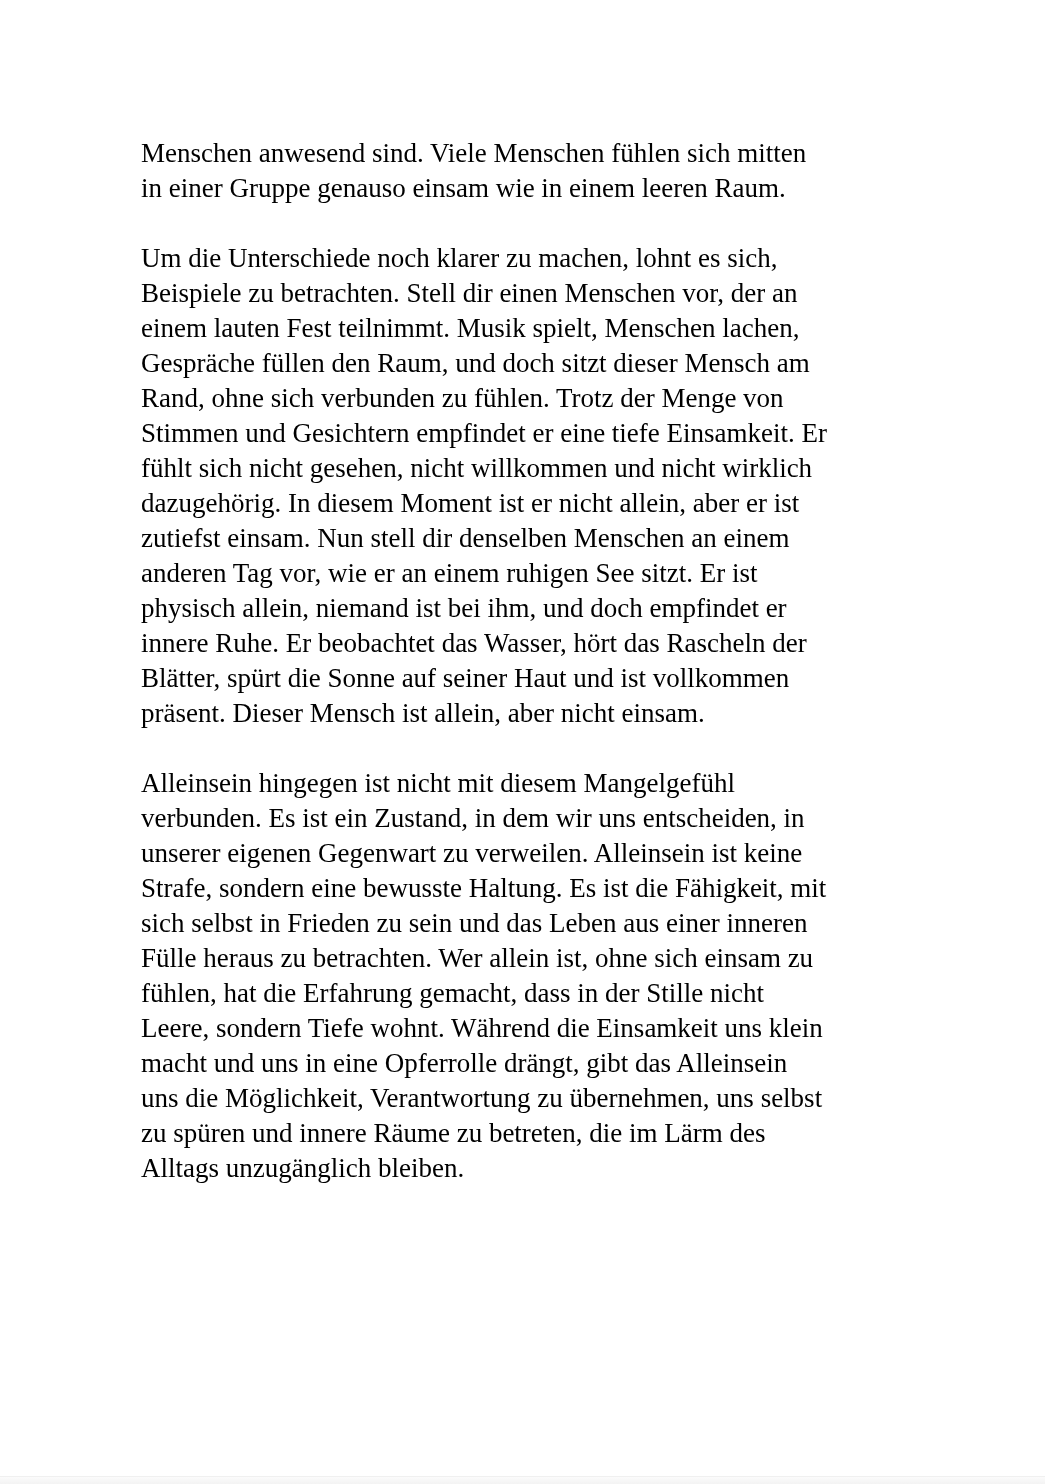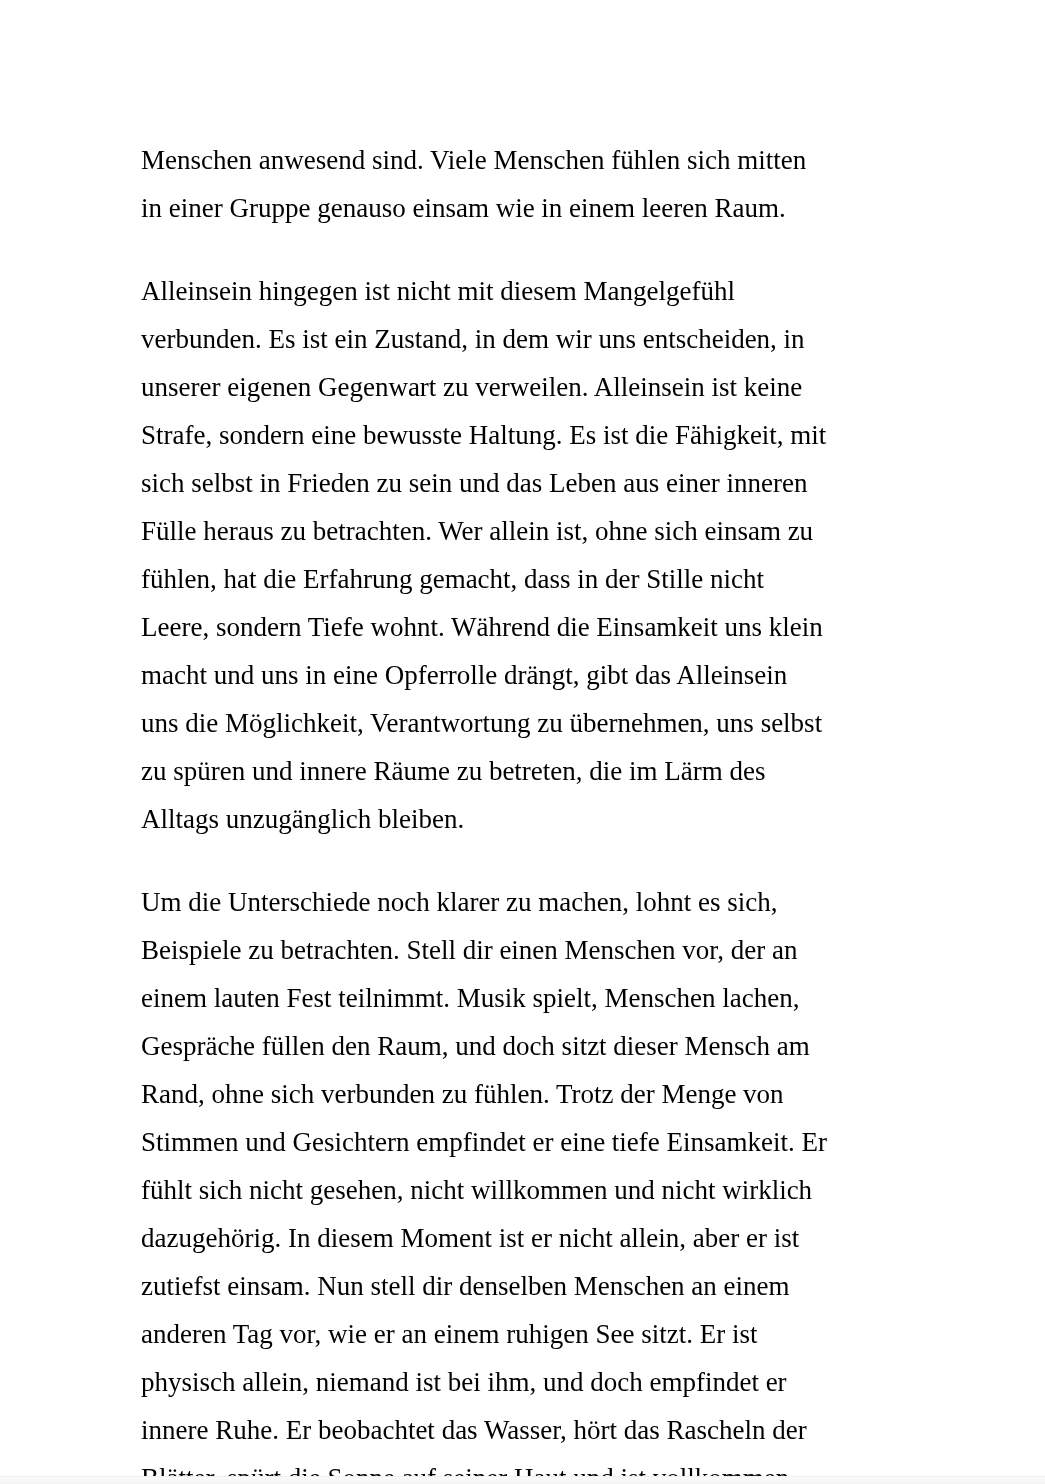--- a/index.html
+++ b/index.html
@@ -20,21 +20,21 @@
   }
   .text-block {
     position: absolute;
     left: 141px;
     top: 136px;
     width: 792px;
   }
   .para {
     margin: 0 0 35px 0;
     font-size: 27px;
-    line-height: 48px;
+    line-height: 35px;
     color: #000000;
     white-space: pre-line;
     text-align: left;
     letter-spacing: 0;
   }
   .bottom-band {
     position: absolute;
     left: 0;
     right: 0;
     bottom: 0;
@@ -43,41 +43,41 @@
     background: linear-gradient(to bottom, #fbfbfb, #f3f3f3);
   }
 </style>
 </head>
 <body>
 
 <div class="doc-page">
   <div class="text-block">
     <p class="para">Menschen anwesend sind. Viele Menschen fühlen sich mitten
 in einer Gruppe genauso einsam wie in einem leeren Raum.</p>
-    <p class="para">Alleinsein hingegen ist nicht mit diesem Mangelgefühl
-verbunden. Es ist ein Zustand, in dem wir uns entscheiden, in
-unserer eigenen Gegenwart zu verweilen. Alleinsein ist keine
-Strafe, sondern eine bewusste Haltung. Es ist die Fähigkeit, mit
-sich selbst in Frieden zu sein und das Leben aus einer inneren
-Fülle heraus zu betrachten. Wer allein ist, ohne sich einsam zu
-fühlen, hat die Erfahrung gemacht, dass in der Stille nicht
-Leere, sondern Tiefe wohnt. Während die Einsamkeit uns klein
-macht und uns in eine Opferrolle drängt, gibt das Alleinsein
-uns die Möglichkeit, Verantwortung zu übernehmen, uns selbst
-zu spüren und innere Räume zu betreten, die im Lärm des
-Alltags unzugänglich bleiben.</p>
     <p class="para">Um die Unterschiede noch klarer zu machen, lohnt es sich,
 Beispiele zu betrachten. Stell dir einen Menschen vor, der an
 einem lauten Fest teilnimmt. Musik spielt, Menschen lachen,
 Gespräche füllen den Raum, und doch sitzt dieser Mensch am
 Rand, ohne sich verbunden zu fühlen. Trotz der Menge von
 Stimmen und Gesichtern empfindet er eine tiefe Einsamkeit. Er
 fühlt sich nicht gesehen, nicht willkommen und nicht wirklich
 dazugehörig. In diesem Moment ist er nicht allein, aber er ist
 zutiefst einsam. Nun stell dir denselben Menschen an einem
 anderen Tag vor, wie er an einem ruhigen See sitzt. Er ist
 physisch allein, niemand ist bei ihm, und doch empfindet er
 innere Ruhe. Er beobachtet das Wasser, hört das Rascheln der
 Blätter, spürt die Sonne auf seiner Haut und ist vollkommen
 präsent. Dieser Mensch ist allein, aber nicht einsam.</p>
+    <p class="para">Alleinsein hingegen ist nicht mit diesem Mangelgefühl
+verbunden. Es ist ein Zustand, in dem wir uns entscheiden, in
+unserer eigenen Gegenwart zu verweilen. Alleinsein ist keine
+Strafe, sondern eine bewusste Haltung. Es ist die Fähigkeit, mit
+sich selbst in Frieden zu sein und das Leben aus einer inneren
+Fülle heraus zu betrachten. Wer allein ist, ohne sich einsam zu
+fühlen, hat die Erfahrung gemacht, dass in der Stille nicht
+Leere, sondern Tiefe wohnt. Während die Einsamkeit uns klein
+macht und uns in eine Opferrolle drängt, gibt das Alleinsein
+uns die Möglichkeit, Verantwortung zu übernehmen, uns selbst
+zu spüren und innere Räume zu betreten, die im Lärm des
+Alltags unzugänglich bleiben.</p>
   </div>
   <div class="bottom-band"></div>
 </div>
 
 </body></html>

